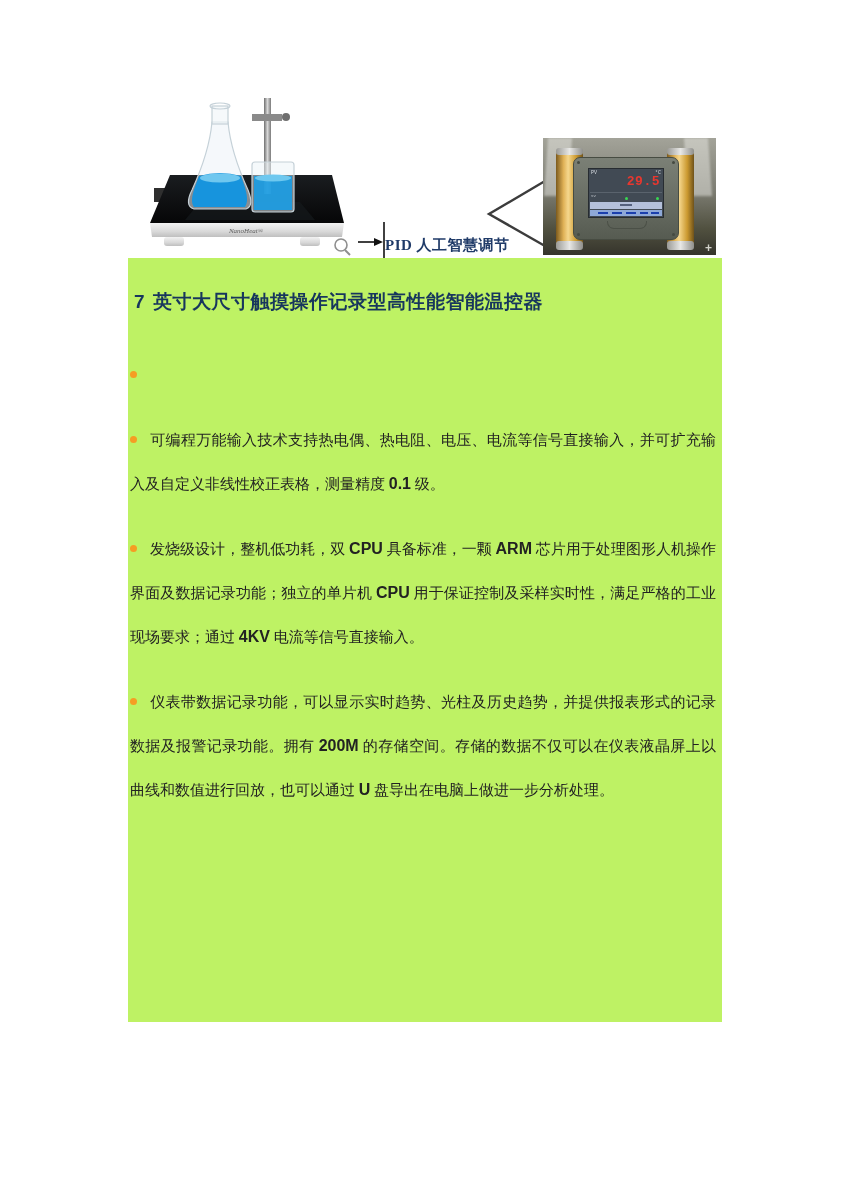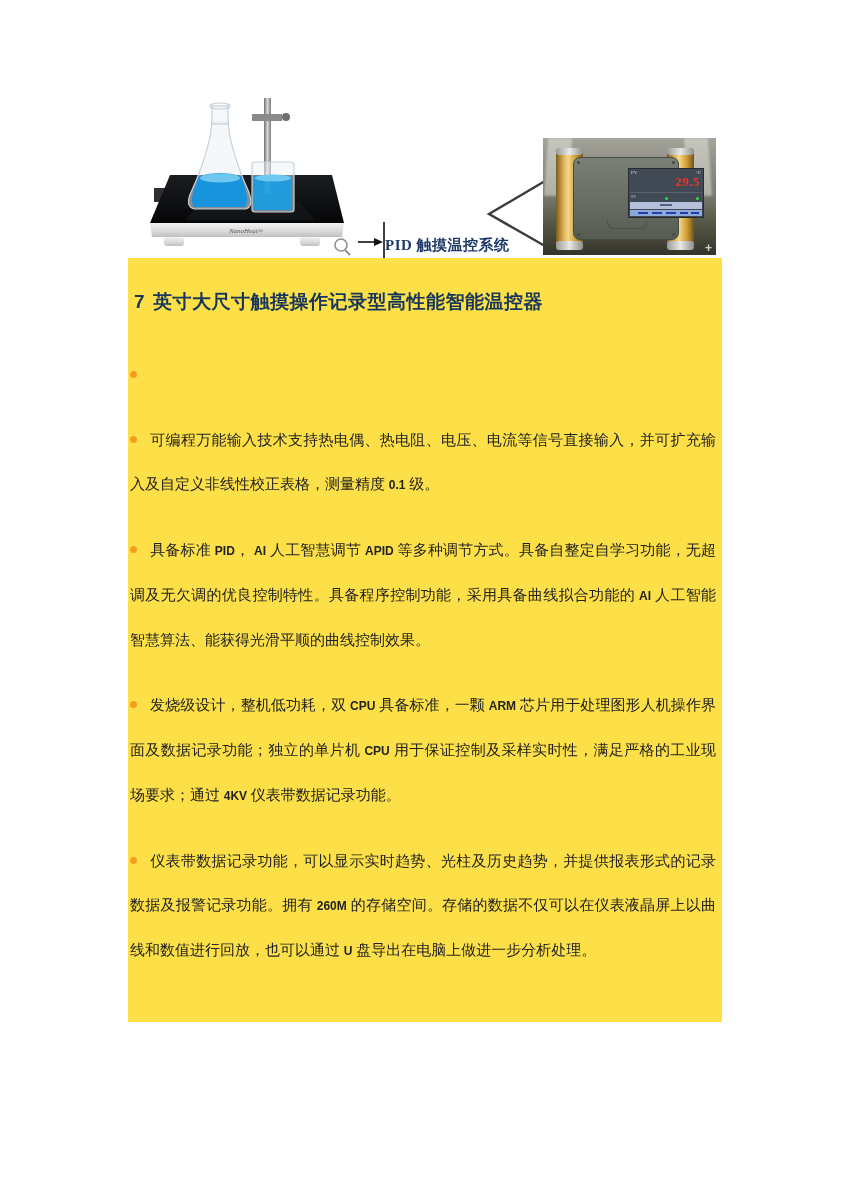--- a/index.html
+++ b/index.html
@@ -28,55 +28,55 @@
     background:linear-gradient(90deg,#7c5a1c 0%,#e0b257 28%,#f5d78d 45%,#cb992f 75%,#6f521a 100%);}
   .cyl.l{left:13px;}
   .cyl.r{left:124px;}
   .cap{position:absolute;left:0;width:100%;height:7px;border-radius:3px;
     background:linear-gradient(90deg,#9a9a96,#e8e8e6 50%,#8f8f8b);}
   .cap.t{top:-2px;} .cap.b{bottom:-3px;height:9px;}
   .device-body{position:absolute;left:30px;top:19px;width:104px;height:81px;
     background:linear-gradient(180deg,#7b8076 0%,#666b61 60%,#565b51 100%);
     border:1px solid #474c42;border-radius:7px;}
   .device-screen{position:absolute;left:14px;top:10px;width:74px;height:48px;
-    background:#414a54;border:1px solid #272c31;font-family:Liberation Serif, serif;margin-left:40px;}
+    background:#414a54;border:1px solid #272c31;font-family:Liberation Mono, monospace;}
   .scr-pv{position:absolute;left:2px;top:1px;font-size:5px;color:#d8dde2;}
   .scr-unit{position:absolute;right:2px;top:1px;font-size:5px;color:#d8dde2;}
   .scr-val{position:absolute;right:3px;top:5px;font-size:13px;font-weight:bold;color:#e8372f;letter-spacing:.5px;}
   .scr-line{position:absolute;left:1px;right:1px;top:23px;height:1px;background:#5a636d;}
   .scr-sv{position:absolute;left:2px;top:25px;font-size:4px;color:#c3c9cf;}
   .scr-dot{position:absolute;width:3px;height:3px;border-radius:50%;background:#39d853;top:28px;}
   .scr-dot.c{left:36px;} .scr-dot.e{right:4px;}
   .scr-band{position:absolute;left:1px;right:1px;top:33px;height:7px;background:#b4c0da;}
   .scr-band i{position:absolute;left:30px;top:2px;width:12px;height:2px;background:#55617e;}
   .scr-menu{position:absolute;left:1px;right:1px;top:41px;height:6px;background:#8ea8d8;}
   .scr-menu i{position:absolute;top:2px;height:2px;background:#1b3fae;}
   .notch{position:absolute;left:33px;top:63px;width:38px;height:7px;
     border:1px solid #4b5047;border-top:none;border-radius:0 0 7px 7px;}
   .screw{position:absolute;width:3px;height:3px;border-radius:50%;background:#454a41;}
   .plus-mark{position:absolute;right:4px;bottom:0px;color:#d2d2ca;font:bold 12px "Liberation Sans",sans-serif;}
   
   .panel{
     position:absolute;left:128px;top:258px;width:594px;height:764px;
-    background:#fde047;
+    background:#bef264;
   }
   .panel-inner{padding:29px 6px 0 2px;}
   .page-title{
     margin:0 0 0 4px;font-size:19px;line-height:30px;font-weight:bold;color:#17365d;
     letter-spacing:.5px;
   }
   .page-title .num{margin-right:8px;font-family:"Liberation Sans","DejaVu Sans",sans-serif;}
   .subheading{margin:33px 0 0 1px;font-size:16px;line-height:24px;color:#262626;}
   .feature{
     margin:21px 0 0;font-size:15px;line-height:44px;color:#222222;
     text-align:justify;text-justify:inter-character;
   }
   .feature:first-of-type{margin-top:36px;}
   .dot{display:inline-block;width:7px;height:7px;border-radius:50%;margin-right:13px;vertical-align:2px;}
-  .b{font-family:"Liberation Sans","DejaVu Sans",sans-serif;font-weight:bold;font-size:12px;}
+  .b{font-family:"Liberation Sans","DejaVu Sans",sans-serif;font-weight:bold;font-size:16px;}
 </style>
 </head>
 <body>
 
 <svg class="hotplate-photo" viewBox="0 0 212 166">
   <defs>
     <linearGradient id="silver" x1="0" y1="0" x2="0" y2="1">
       <stop offset="0" stop-color="#f2f2f2"></stop>
         <stop offset=".6" stop-color="#d9d9d9"></stop>
         <stop offset="1" stop-color="#bfbfbf"></stop>
@@ -122,21 +122,21 @@
     <line x1="205" y1="158" x2="210" y2="163" stroke="#8f8f8f" stroke-width="2"></line>
   </g>
 </svg>
 
 <svg class="arrow-note" viewBox="0 0 34 44">
   <line x1="3" y1="24" x2="19" y2="24" stroke="#111" stroke-width="1.6"></line>
   <polygon points="19,20 28,24 19,28" fill="#111"></polygon>
   <line x1="29" y1="4" x2="29" y2="42" stroke="#111" stroke-width="1.6"></line>
 </svg>
 
-<div class="photo-caption">PID 触摸温控系统</div>
+<div class="photo-caption">PID 人工智慧调节</div>
 
 <svg class="chevron" viewBox="0 0 66 75">
   <polyline points="62,5 6,38 62,70" fill="none" stroke="#3c3c3c" stroke-width="2.4"></polyline>
 </svg>
 
 <div class="device-photo">
   <div class="streak l"></div>
   <div class="streak r"></div>
   <div class="cyl l">
     <div class="cap t"></div>
@@ -177,20 +177,19 @@
 
 <div class="panel">
   <div class="panel-inner">
     <h1 class="page-title"><span class="num">7</span><span>英寸大尺寸触摸操作记录型高性能智能温控器</span></h1>
     <div>
 
         <p class="feature"><span class="dot" style="background: rgb(245, 157, 35);"></span></p>
 
         <p class="feature"><span class="dot" style="background: rgb(245, 157, 35);"></span><span><span>可编程万能输入技术支持热电偶、热电阻、电压、电流等信号直接输入，并可扩充输入及自定义非线性校正表格，测量精度 </span><span class="b">0.1</span><span> 级。</span></span></p>
 
-        <p class="feature"><span class="dot" style="background: rgb(245, 157, 35);"></span><span><span>具备标准 </span><span class="b">PID</span><span>， </span><span class="b">AI</span><span> 人工智慧调节 </span><span class="b">APID</span><span> 等多种调节方式。具备自整定自学习功能，无超调及无欠调的优良控制特性。具备程序控制功能，采用具备曲线拟合功能的 </span><span class="b">AI</span><span> 人工智能智慧算法、能获得光滑平顺的曲线控制效果。</span></span></p>
 
-        <p class="feature"><span class="dot" style="background: rgb(245, 157, 35);"></span><span><span>发烧级设计，整机低功耗，双 </span><span class="b">CPU</span><span> 具备标准，一颗 </span><span class="b">ARM</span><span> 芯片用于处理图形人机操作界面及数据记录功能；独立的单片机 </span><span class="b">CPU</span><span> 用于保证控制及采样实时性，满足严格的工业现场要求；通过 </span><span class="b">4KV</span><span> 仪表带数据记录功能。</span></span></p>
+        <p class="feature"><span class="dot" style="background: rgb(245, 157, 35);"></span><span><span>发烧级设计，整机低功耗，双 </span><span class="b">CPU</span><span> 具备标准，一颗 </span><span class="b">ARM</span><span> 芯片用于处理图形人机操作界面及数据记录功能；独立的单片机 </span><span class="b">CPU</span><span> 用于保证控制及采样实时性，满足严格的工业现场要求；通过 </span><span class="b">4KV</span><span> 电流等信号直接输入。</span></span></p>
 
-        <p class="feature"><span class="dot" style="background: rgb(245, 157, 35);"></span><span><span>仪表带数据记录功能，可以显示实时趋势、光柱及历史趋势，并提供报表形式的记录数据及报警记录功能。拥有 </span><span class="b">260M</span><span> 的存储空间。存储的数据不仅可以在仪表液晶屏上以曲线和数值进行回放，也可以通过 </span><span class="b">U</span><span> 盘导出在电脑上做进一步分析处理。</span></span></p>
+        <p class="feature"><span class="dot" style="background: rgb(245, 157, 35);"></span><span><span>仪表带数据记录功能，可以显示实时趋势、光柱及历史趋势，并提供报表形式的记录数据及报警记录功能。拥有 </span><span class="b">200M</span><span> 的存储空间。存储的数据不仅可以在仪表液晶屏上以曲线和数值进行回放，也可以通过 </span><span class="b">U</span><span> 盘导出在电脑上做进一步分析处理。</span></span></p>
       </div>
   </div>
 </div>
 
 </body></html>

